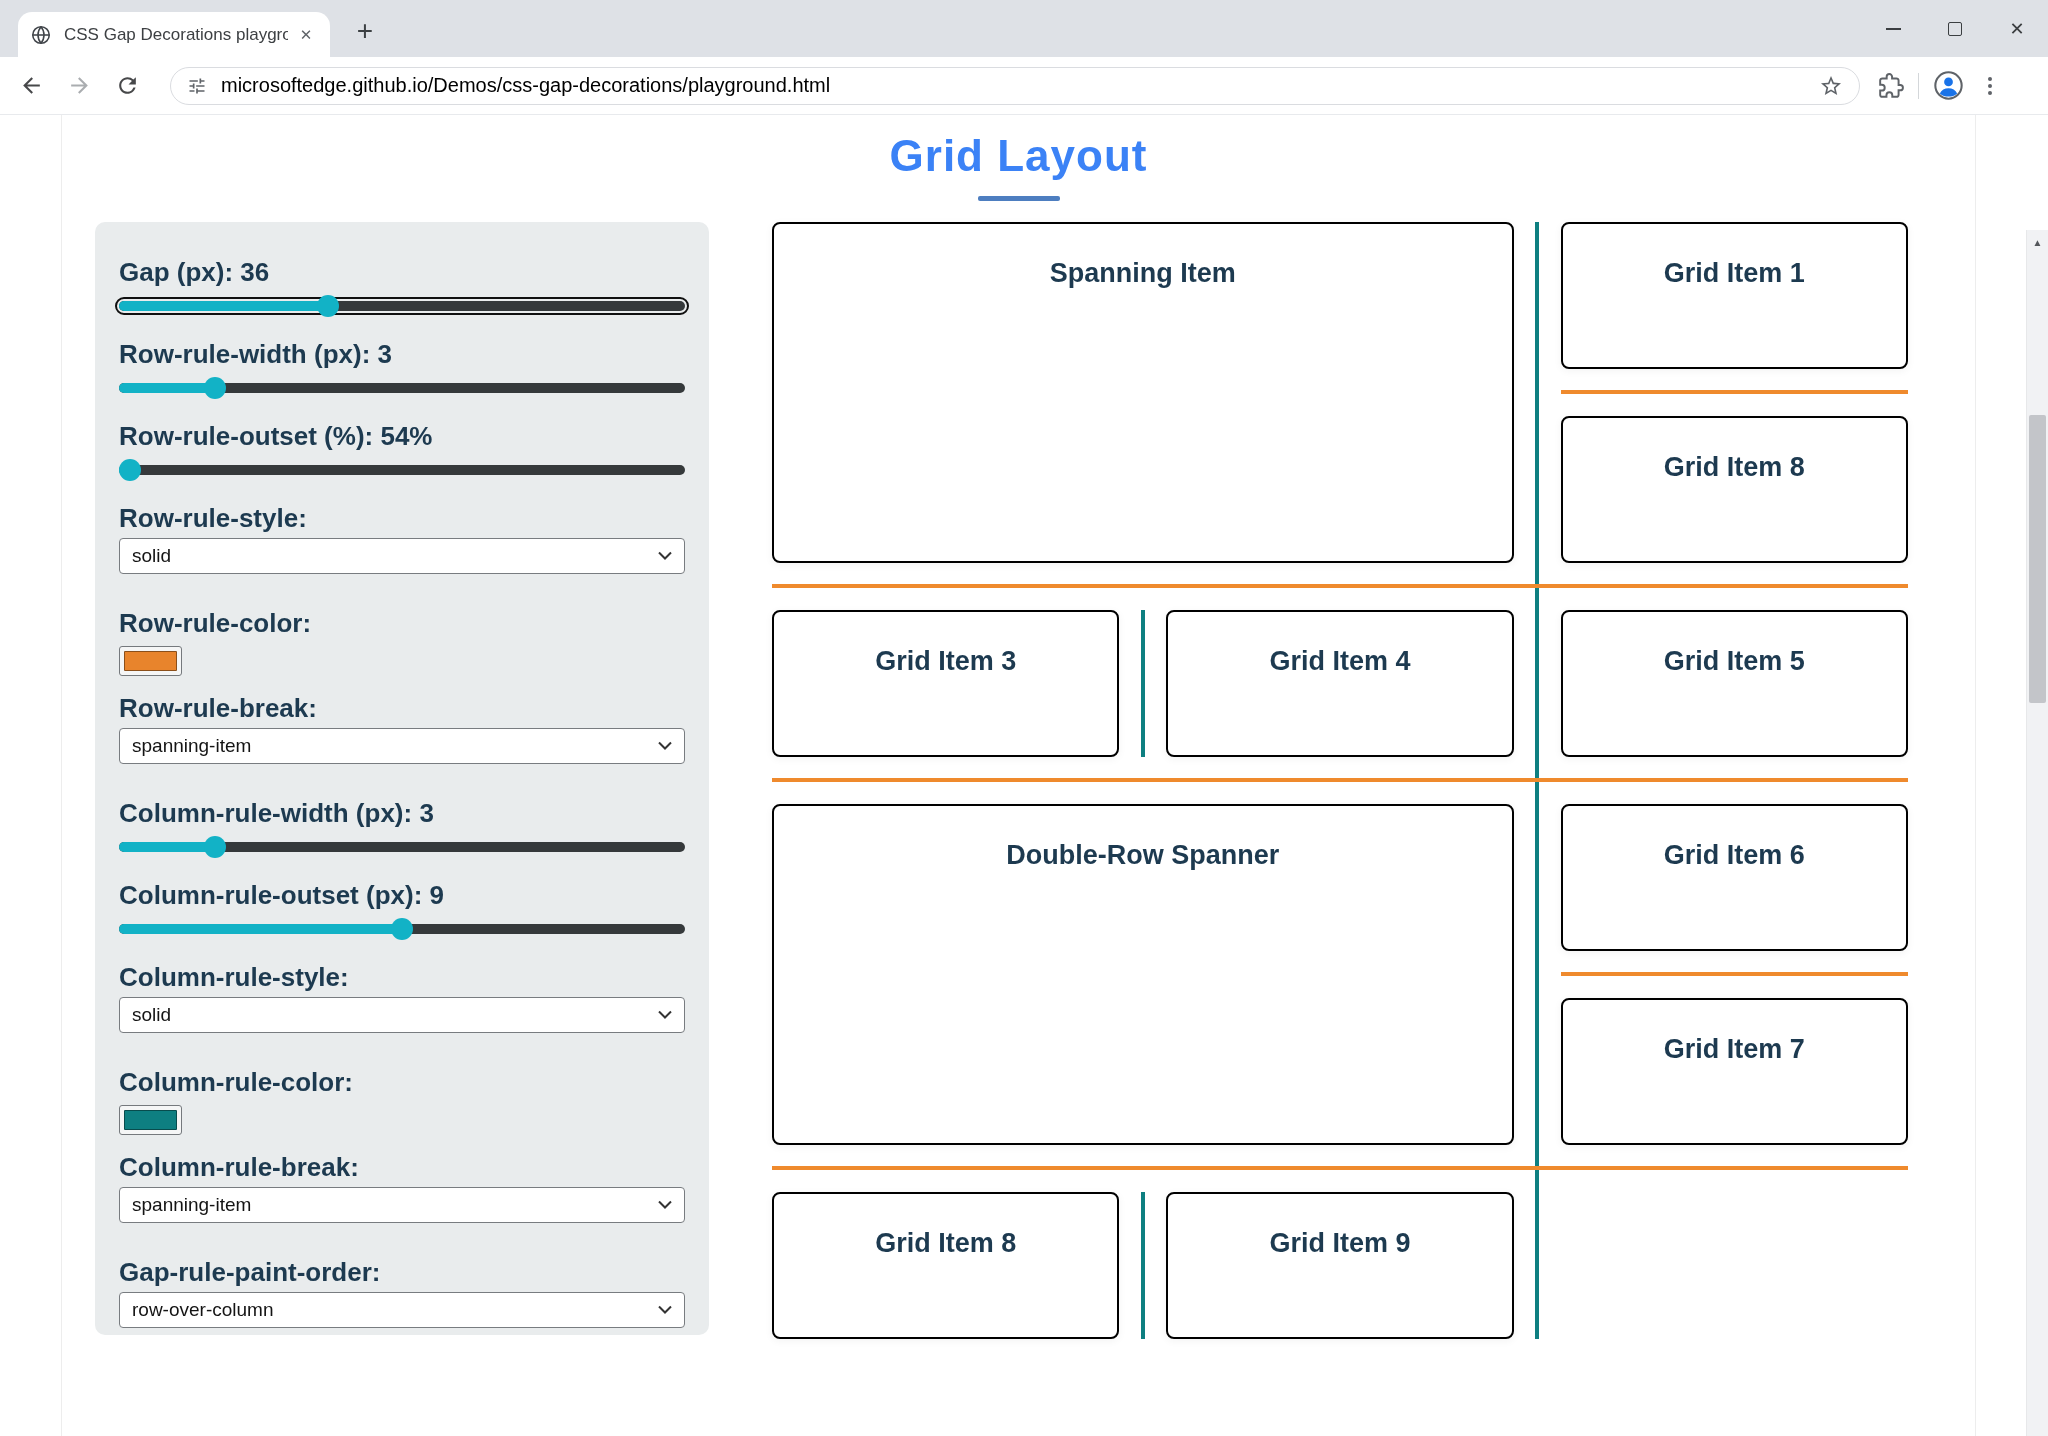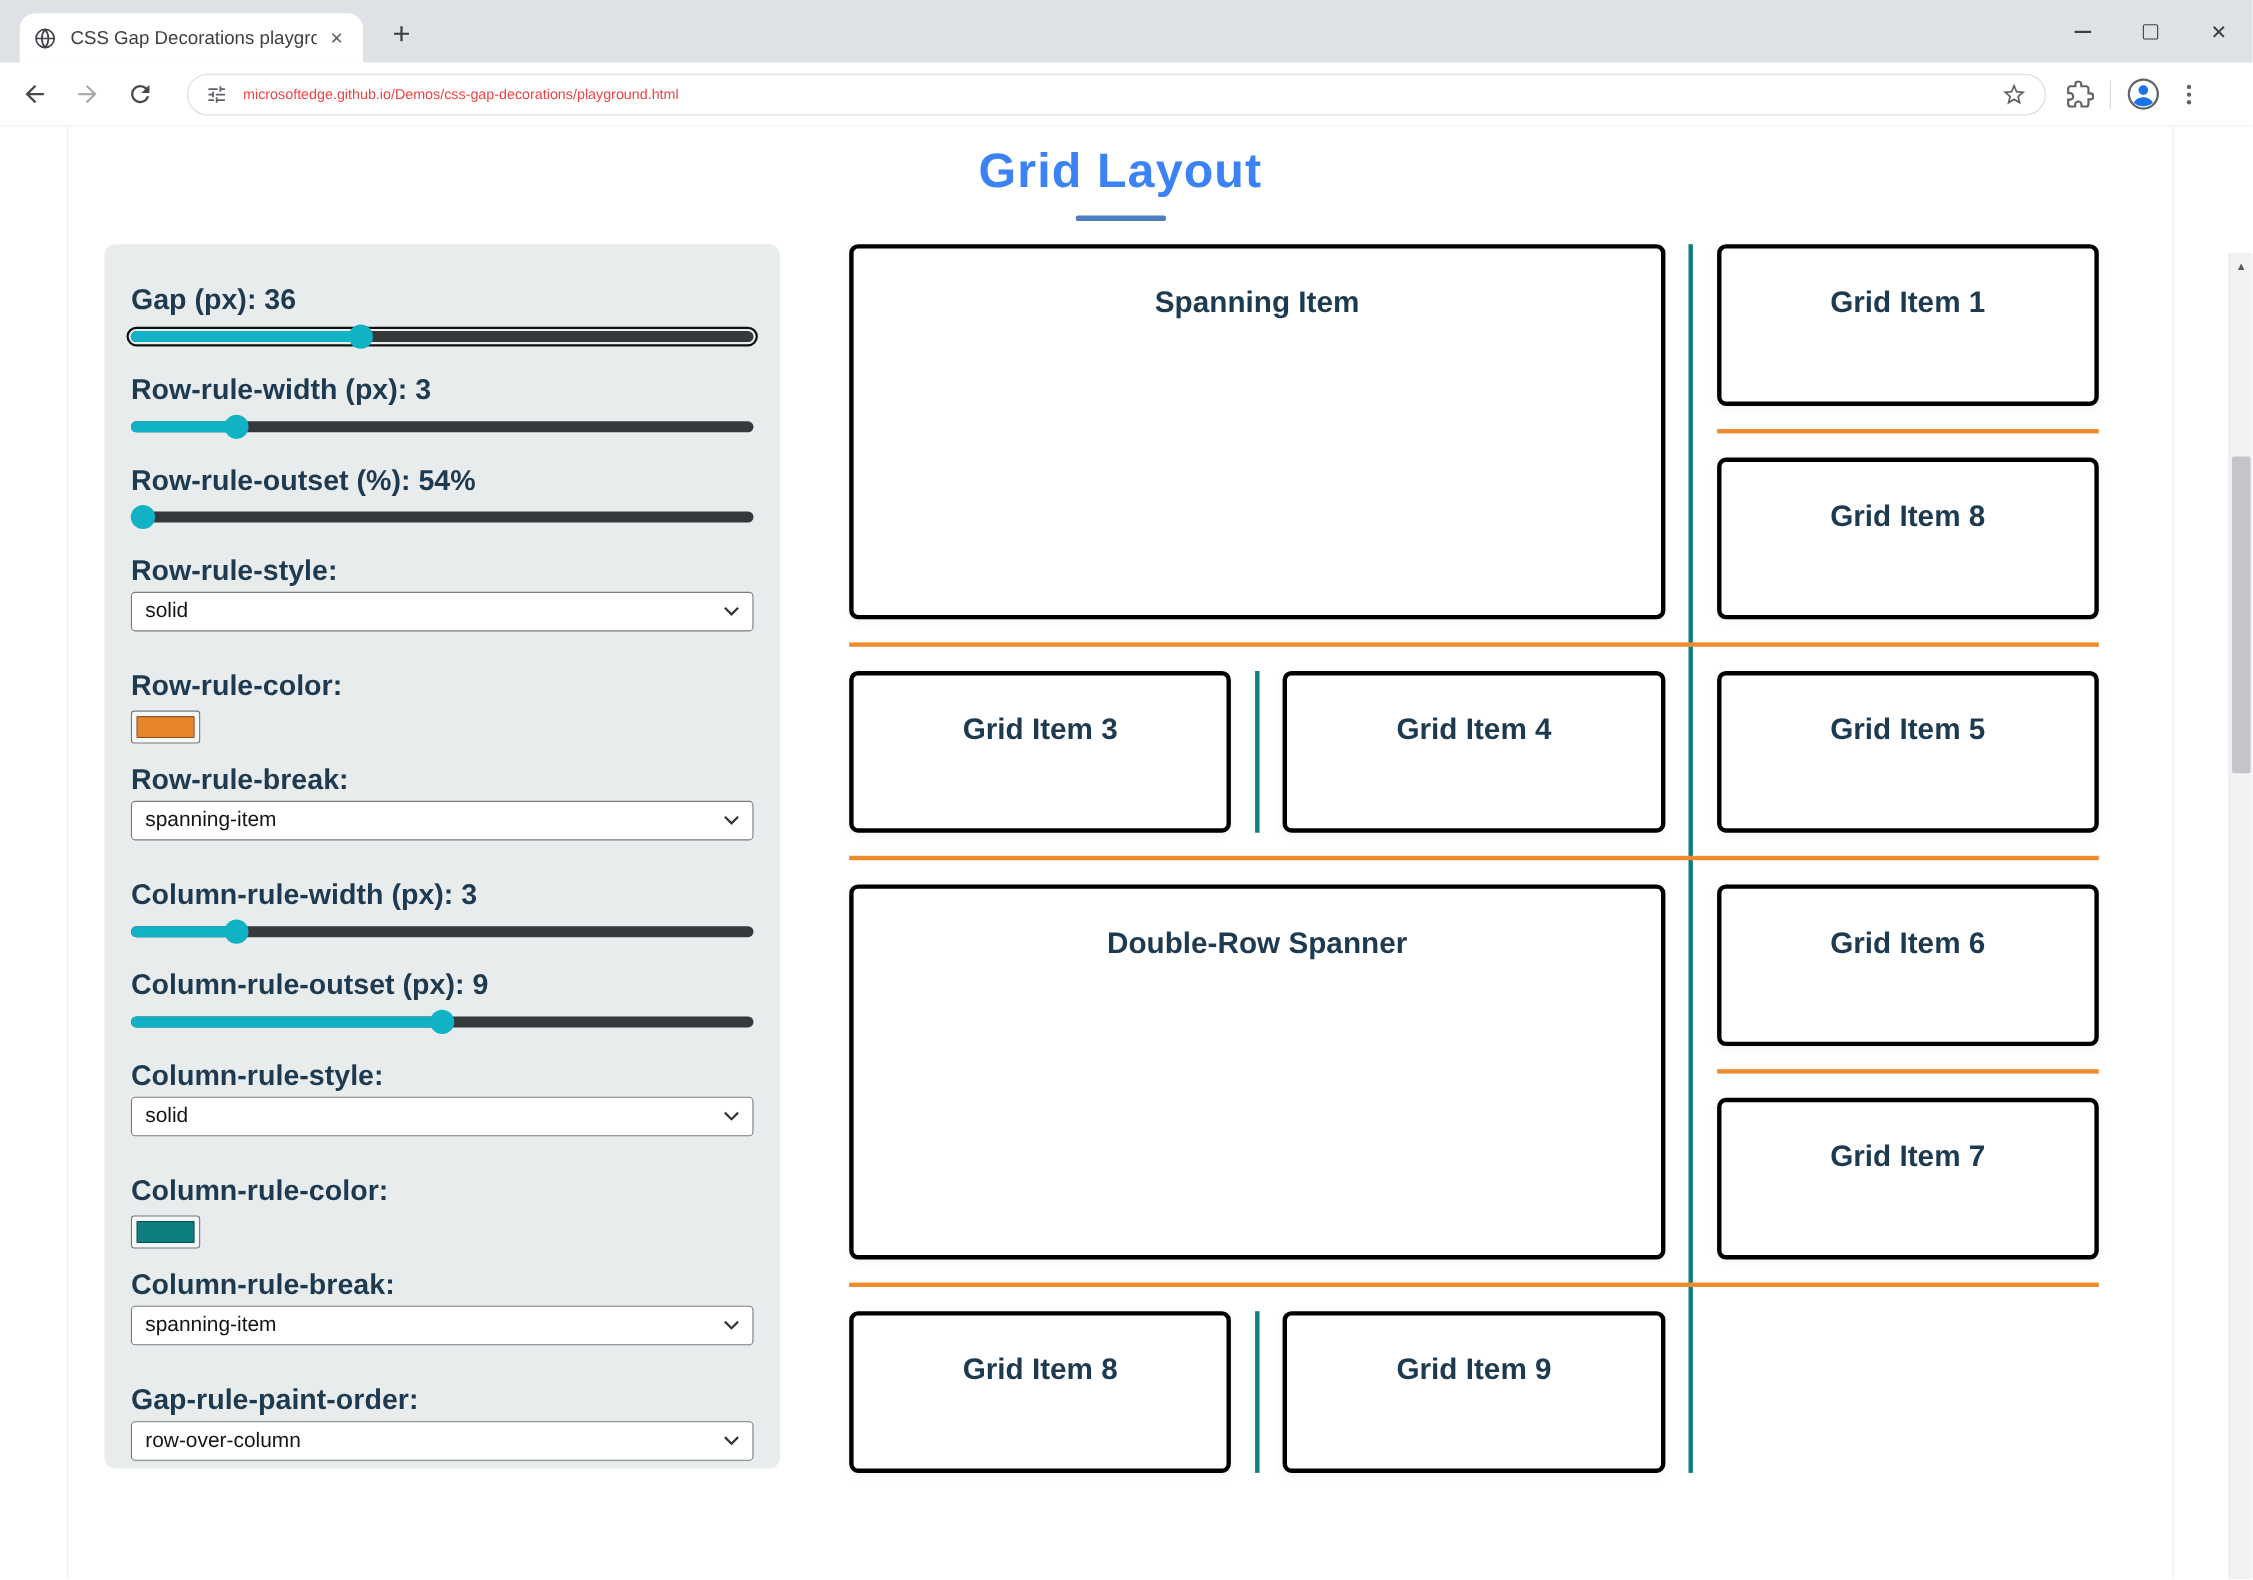--- a/index.html
+++ b/index.html
@@ -26,21 +26,21 @@
   
   .toolbar{position:absolute;top:57px;left:0;right:0;height:58px;background:#fff;
     border-bottom:1px solid #e8eaed;display:flex;align-items:center;padding-left:10px;box-sizing:border-box;}
   .nav-btn{width:42px;height:42px;margin-right:6px;display:flex;align-items:center;justify-content:center;border-radius:50%;}
   .nav-btn svg{width:25px;height:25px;}
   .c-dark{color:#47484a;}.c-dis{color:#aaadb0;}
   .omnibox{width:1690px;height:38px;margin-left:16px;border:1px solid #dadce0;border-radius:19px;
     background:#fff;display:flex;align-items:center;padding:0 16px;box-sizing:border-box;}
   .tune-icon{width:20px;height:20px;color:#5f6368;flex:none;}
   .tune-icon svg{width:20px;height:20px;display:block;}
-  .url{margin-left:14px;font-size:13px;color:#ef4444;flex:1;white-space:nowrap;overflow:hidden;}
+  .url{margin-left:14px;font-size:20px;color:#000000;flex:1;white-space:nowrap;overflow:hidden;}
   .star-icon{width:24px;height:24px;color:#5f6368;flex:none;}
   .star-icon svg{width:24px;height:24px;display:block;}
   .ext-btn{margin-left:18px;width:26px;height:26px;color:#5f6368;}
   .ext-btn svg{width:26px;height:26px;display:block;}
   .tb-sep{width:1px;height:26px;background:#d4d7da;margin:0 14px;}
   .avatar{width:31px;height:31px;}
   .avatar svg{width:31px;height:31px;display:block;}
   .menu-btn{margin:0 16px 0 14px;width:24px;height:24px;color:#5f6368;}
   .menu-btn svg{width:24px;height:24px;display:block;}
 
@@ -69,21 +69,21 @@
   .sel-chevron svg{display:block;}
   .color-input{width:63px;height:30px;margin-top:10px;border:1px solid #75797d;border-radius:3px;
     background:#f5f6f6;padding:4px;box-sizing:border-box;--swatch:#000;}
   .swatch-inner{width:100%;height:100%;background:var(--swatch);border:1px solid rgba(0,0,0,.4);
     box-sizing:border-box;border-radius:1px;}
 
   
   .grid{position:absolute;left:710px;top:107px;width:1136px;height:1117px;
     display:grid;grid-template-columns:repeat(3,1fr);grid-template-rows:repeat(6,147px);gap:47px;
     --row-rule:#ef8a2d;--col-rule:#0e7f81;}
-  .card{background:#fff;border:4px solid #000000;border-radius:8px;box-shadow:0 2px 8px rgba(0,0,0,.05);
+  .card{background:#fff;border:2px solid #000000;border-radius:8px;box-shadow:0 2px 8px rgba(0,0,0,.05);
     text-align:center;padding-top:34px;box-sizing:border-box;font-size:27px;font-weight:600;color:#1d3a50;}
   .c-span{grid-column:1/3;grid-row:1/3;}
   .c-g1{grid-column:3;grid-row:1;}
   .c-g2{grid-column:3;grid-row:2;}
   .c-g3{grid-column:1;grid-row:3;}
   .c-g4{grid-column:2;grid-row:3;}
   .c-g5{grid-column:3;grid-row:3;}
   .c-dspan{grid-column:1/3;grid-row:4/6;}
   .c-g6{grid-column:3;grid-row:4;}
   .c-g7{grid-column:3;grid-row:5;}

